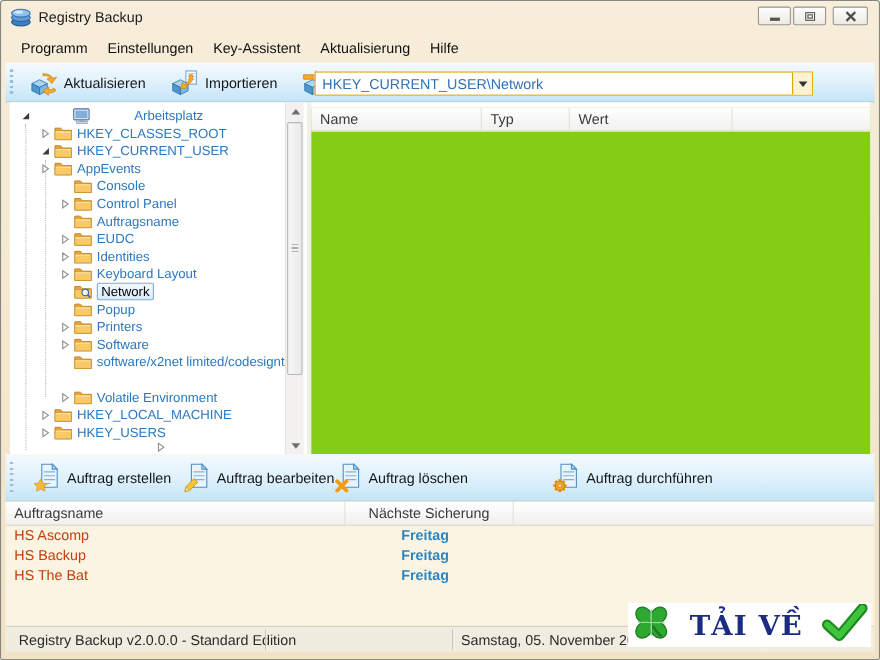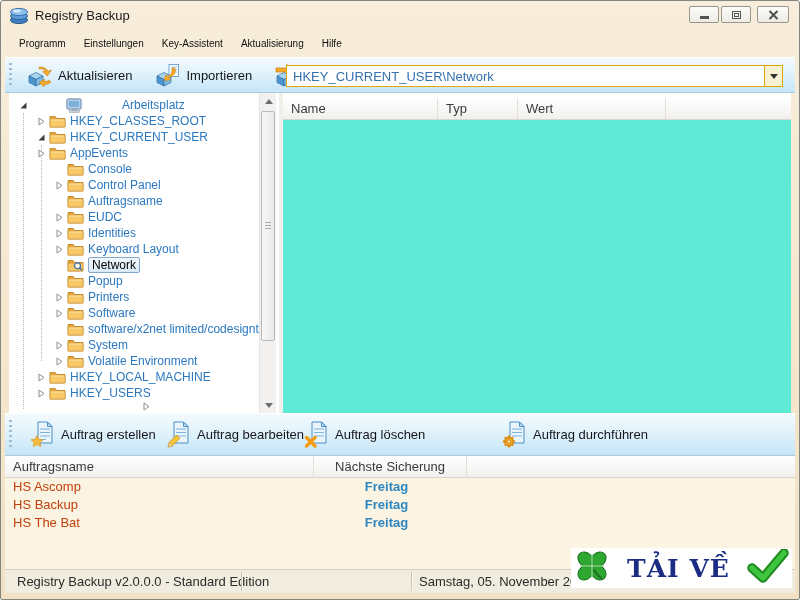--- a/index.html
+++ b/index.html
@@ -15,37 +15,37 @@
   .win-controls { position:absolute; right:10px; top:5px; display:flex; }
   .winbtn { width:30px; height:17px; border:1px solid #97978F; border-radius:2px; margin-left:2px;
             background:linear-gradient(#FDFDFB,#ECEAE3); display:flex; align-items:center; justify-content:center; }
   .winbtn.close { width:32px; margin-left:6px; }
   .glyph-min { width:9px; height:3px; background:#55555२3; background:#555; margin-top:6px; }
   .glyph-max { width:9px; height:8px; border:1.5px solid #555; position:relative; }
   .glyph-max:after { content:""; position:absolute; inset:1px; border:1px solid #555; }
 
   
   .menubar { position:absolute; top:29px; left:4px; right:4px; height:27px; display:flex; align-items:center; padding-left:6px; }
-  .menu-item { font-size:10px; color:#111; padding:4px 8px; margin-right:2px; }
+  .menu-item { font-size:13px; color:#111; padding:4px 8px; margin-right:2px; }
 
   
   .toolbar { position:absolute; left:4px; right:4px; background:linear-gradient(#F4FAFE,#DCF0FB 55%,#C4E5F8);
              border-top:1px solid #FDFEFF; border-bottom:1px solid #AECBDC; }
   .toolbar1 { top:56px; height:36px; }
   .toolbar2 { top:412px; height:43px; }
   .grip { position:absolute; left:4px; top:15%; height:70%; width:3px;
           background:repeating-linear-gradient(to bottom,#9FBDD2 0 2px,rgba(0,0,0,0) 2px 5px); }
   .tb-row { position:absolute; left:14px; top:0; bottom:0; display:flex; align-items:center; }
   .tb-btn { display:flex; align-items:center; padding:3px 7px; margin-right:8px; }
   .tb-btn .icon { display:inline-flex; margin-right:6px; }
   .tb-label { font-size:13px; color:#15151a; white-space:nowrap; }
   .toolbar2 .tb-btn { position:absolute; top:4px; }
 
   
-  .combo { position:absolute; left:281px; top:7px; width:497px; height:22px; background:#fff;
+  .combo { position:absolute; left:281px; top:7px; width:453px; height:22px; background:#fff;
            border:1px solid #DFA800; display:flex; align-items:center; }
   .combo-text { flex:1; font-size:13px; color:#3572B0; padding-left:6px; white-space:nowrap; overflow:hidden; }
   .combo-btn { width:18px; height:100%; background:#FBF1D3; border-left:1px solid #DFA800;
                display:flex; align-items:center; justify-content:center; }
   .arrow-down { width:0; height:0; border-left:4px solid transparent; border-right:4px solid transparent; border-top:5px solid #333; }
 
   
   .main { position:absolute; top:92px; left:8px; right:8px; height:320px; background:#fff; }
   .tree-panel { position:absolute; left:0; top:0; bottom:0; width:270px; overflow:hidden; }
   .tree-row { position:absolute; left:0; right:22px; height:16px; display:flex; align-items:center; font-size:12px; }
@@ -63,21 +63,21 @@
   .tri-up { width:0;height:0;border-left:4px solid transparent;border-right:4px solid transparent;border-bottom:5px solid #6E6E6E; }
   .tri-dn { width:0;height:0;border-left:4px solid transparent;border-right:4px solid transparent;border-top:5px solid #6E6E6E; }
   .sthumb { position:absolute; left:1px; width:14px; top:18px; height:230px; border:1px solid #B9B9B9; border-radius:2px;
             background:linear-gradient(90deg,#F7F7F7,#E9E9E9); }
   .sthumb:after { content:""; position:absolute; left:3px; right:3px; top:50%; height:7px; margin-top:-4px;
             background:repeating-linear-gradient(to bottom,#ABABAB 0 1px,rgba(0,0,0,0) 1px 3px); }
 
   .splitter { position:absolute; left:270px; top:0; bottom:0; width:4px; background:#F0EFEA; }
 
   
-  .values-panel { position:absolute; left:274px; right:0; top:5px; bottom:0; background:#5eead4;padding-left:24px; }
+  .values-panel { position:absolute; left:274px; right:0; top:5px; bottom:0; background:#84cc16;padding-left:24px; }
   .lv-header { position:absolute; left:0; right:0; top:0; height:22px; background:linear-gradient(#FFFFFF,#F1F0EE);
                border-bottom:1px solid #D9D6CF; display:flex; }
   .lv-col { font-size:13px; color:#3a3a3a; padding:3px 0 0 8px; border-right:1px solid #E2E0DA; height:100%; }
 
   
   .jobs-header { position:absolute; left:4px; right:4px; top:455px; height:22px;
                  background:linear-gradient(#FFFFFF,#F1F0EE); border-bottom:1px solid #D9D6CF; }
   .jh-col { position:absolute; top:0; height:100%; font-size:13px; color:#3a3a3a; padding-top:3px; border-right:1px solid #E2E0DA; }
   .jobs-body { position:absolute; left:4px; right:4px; top:477px; height:91px; background:#FBF4E2; }
   .job-row { position:absolute; left:0; right:0; height:18px; }
@@ -393,35 +393,20 @@
         <div class="tree-row" style="top: 228px; padding-left: 46px;">
           <span class="expander"></span>
           <span class="tree-ico">
             <svg width="17" height="14" viewBox="0 0 17 14">
               <path d="M1,2.5 h5.2 l1.6,2 H16 v8.5 H1 z" fill="#EDA33A" stroke="#B77F1C" stroke-width="0.8"></path>
               <path d="M1,5.2 H16 v7.8 H1 z" fill="#F9C968" stroke="#C8912B" stroke-width="0.6"></path>
               <path d="M1.8,6 H15.2" stroke="#FCE09E" stroke-width="1.2"></path>
             </svg>
           </span>
           <span class="tree-label">software/x2net limited/codesigntool</span>
-        </div>
-        <div class="tree-row" style="top: 244px; padding-left: 46px;">
-          <span class="expander">
-            <svg width="9" height="9" viewBox="0 0 9 9">
-              <polygon points="2,1 7,4.5 2,8" fill="#FDFDFD" stroke="#8F8F8F"></polygon>
-            </svg>
-          </span>
-          <span class="tree-ico">
-            <svg width="17" height="14" viewBox="0 0 17 14">
-              <path d="M1,2.5 h5.2 l1.6,2 H16 v8.5 H1 z" fill="#EDA33A" stroke="#B77F1C" stroke-width="0.8"></path>
-              <path d="M1,5.2 H16 v7.8 H1 z" fill="#F9C968" stroke="#C8912B" stroke-width="0.6"></path>
-              <path d="M1.8,6 H15.2" stroke="#FCE09E" stroke-width="1.2"></path>
-            </svg>
-          </span>
-          <span class="tree-label">System</span>
         </div>
         <div class="tree-row" style="top: 260px; padding-left: 46px;">
           <span class="expander">
             <svg width="9" height="9" viewBox="0 0 9 9">
               <polygon points="2,1 7,4.5 2,8" fill="#FDFDFD" stroke="#8F8F8F"></polygon>
             </svg>
           </span>
           <span class="tree-ico">
             <svg width="17" height="14" viewBox="0 0 17 14">
               <path d="M1,2.5 h5.2 l1.6,2 H16 v8.5 H1 z" fill="#EDA33A" stroke="#B77F1C" stroke-width="0.8"></path>

